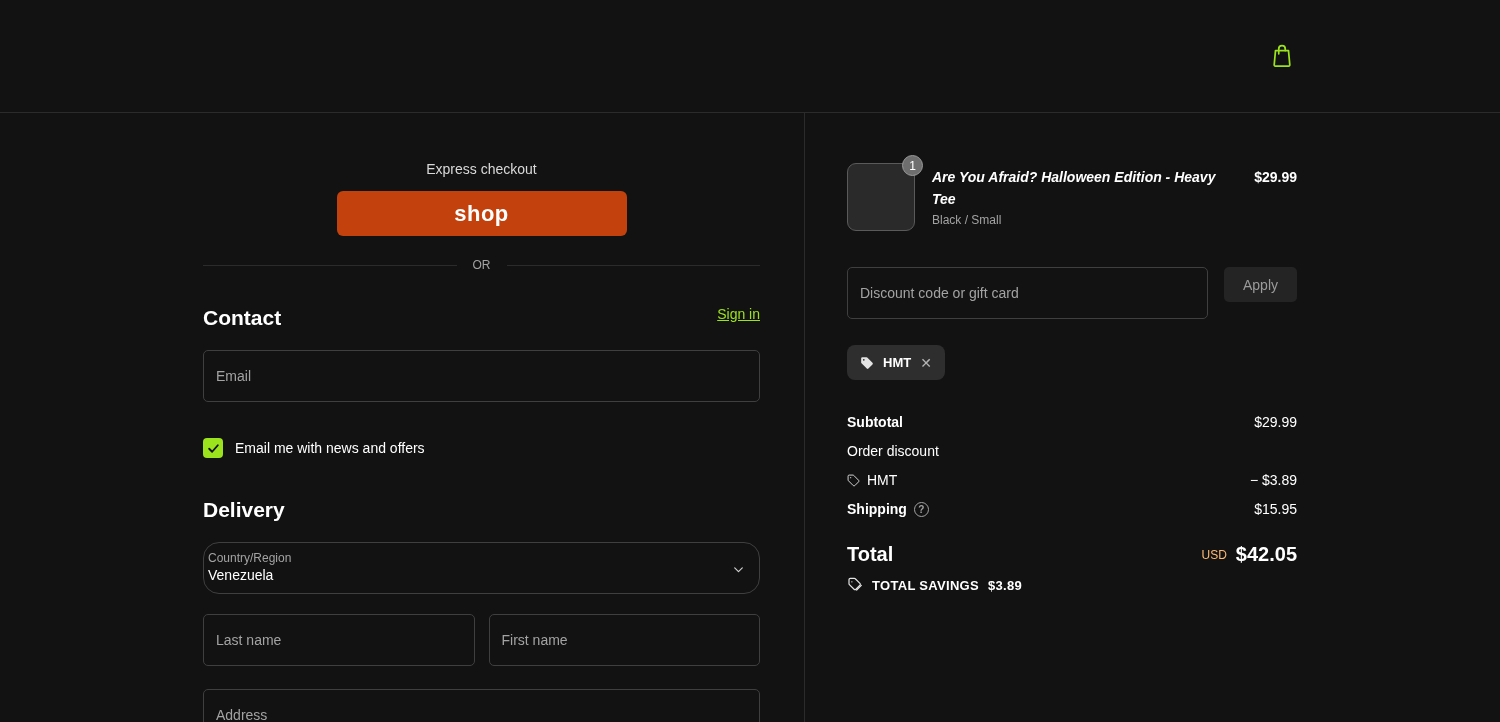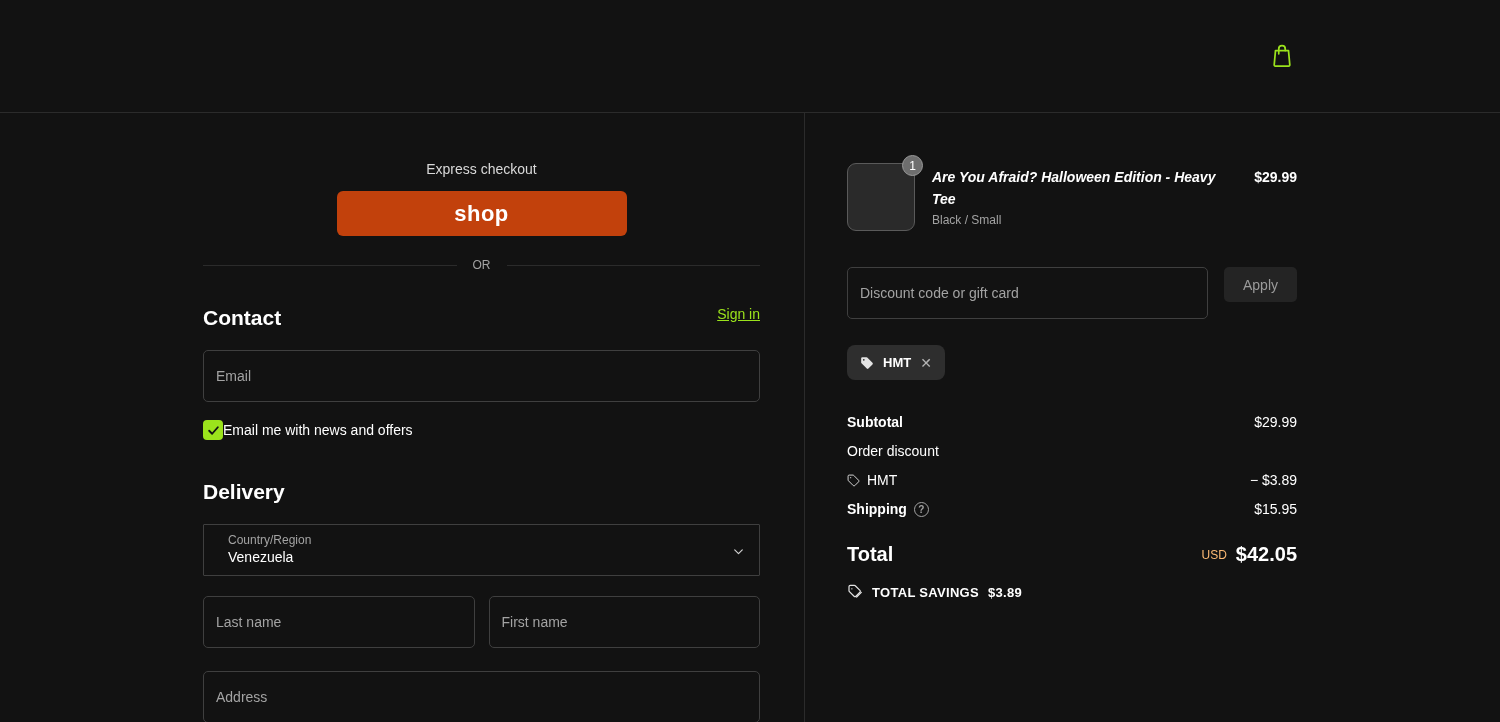--- a/index.html
+++ b/index.html
@@ -46,32 +46,32 @@
   .signin-link { color: #9be31c; font-size: 14px; text-decoration: underline; cursor: pointer; }
 
   .text-field {
     width: 100%; height: 52px; margin-top: 20px;
     background: transparent; border: 1px solid #3f3f3f; border-radius: 5px;
     color: #fff; font-size: 14px; padding: 0 12px;
     font-family: "Liberation Sans", sans-serif;
   }
   .text-field::placeholder { color: #a3a3a3; }
 
-  .checkbox-row { display: flex; align-items: center; gap: 0; margin-top: 18px; cursor: pointer; }
+  .checkbox-row { display: flex; align-items: center; gap: 12px; margin-top: 36px; cursor: pointer; }
   .checkbox {
     width: 20px; height: 20px; border-radius: 4px; background: #9be31c;
     display: flex; align-items: center; justify-content: center; flex: none;
   }
   .checkbox-label { font-size: 14px; color: #fff; }
 
   .delivery-head { margin-top: 40px; }
 
   .select-field {
     position: relative; width: 100%; height: 52px; margin-top: 20px;
-    border: 1px solid #3f3f3f; border-radius: 1px; padding: 8px 36px 8px 24px; cursor: pointer;
+    border: 1px solid #3f3f3f; border-radius: 16px; padding: 8px 36px 8px 4px; cursor: pointer;
   }
   .select-label { display: block; font-size: 12px; color: #a3a3a3; }
   .select-value { display: block; font-size: 14px; color: #fff; margin-top: 2px; }
   .select-chevron { position: absolute; right: 14px; top: 20px; }
 
   .name-row { display: flex; gap: 14px; }
   .name-row .text-field { flex: 1; }
 
   
   .item-row { display: flex; gap: 17px; }
@@ -123,21 +123,21 @@
   .help-icon {
     width: 15px; height: 15px; border-radius: 50%; border: 1.4px solid #a3a3a3;
     color: #a3a3a3; font-size: 10px; font-weight: bold;
     display: inline-flex; align-items: center; justify-content: center; cursor: pointer;
   }
   .total-row { display: flex; justify-content: space-between; align-items: center; margin-top: 26px; }
   .total-label { font-size: 20px; font-weight: bold; }
   .total-right { display: flex; align-items: center; gap: 9px; }
   .currency { font-size: 12px; color: #fdba74; }
   .total-amount { font-size: 20px; font-weight: bold; }
-  .savings-row { display: flex; align-items: center; gap: 9px; margin-top: 18px; }
+  .savings-row { display: flex; align-items: center; gap: 9px; margin-top: 11px; }
   .savings-text { font-size: 13px; font-weight: bold; letter-spacing: .3px; }
 
   svg { display: block; }
 </style>
 </head>
 <body>
 
 <div class="header">
   <button class="bag-btn" aria-label="cart">
     <svg width="26" height="26" viewBox="0 0 24 24" fill="none" stroke="#9be31c" stroke-width="1.6" stroke-linecap="round" stroke-linejoin="round">

